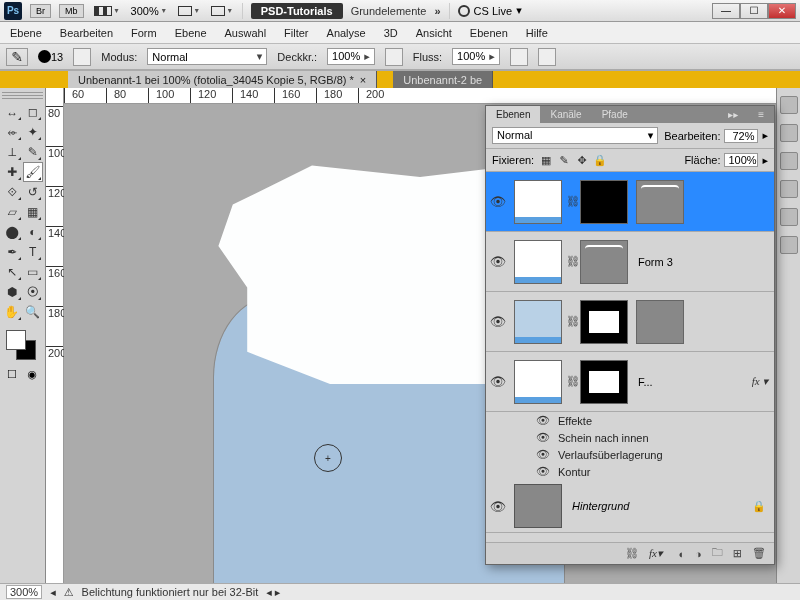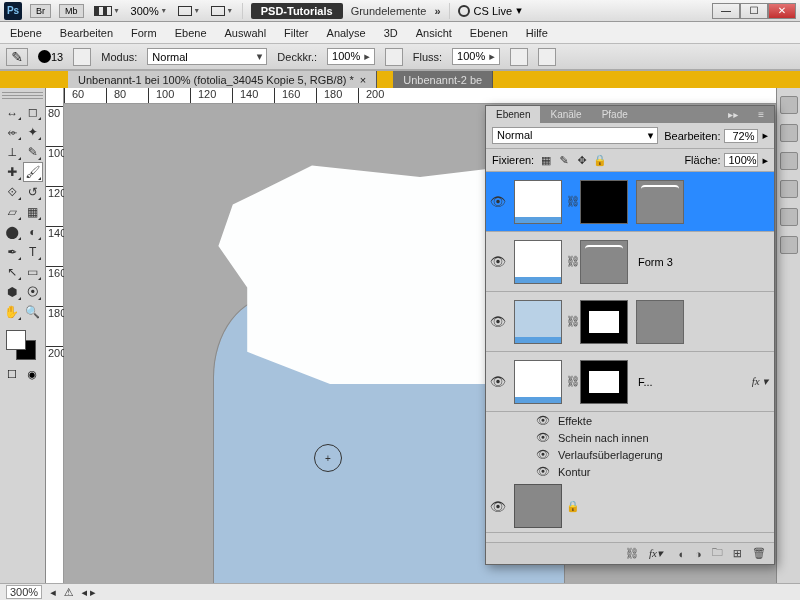--- a/index.html
+++ b/index.html
@@ -368,32 +368,34 @@
         <span class="eye-col">👁</span>
         <span>Verlaufsüberlagerung</span>
       </div>
     <div class="fx-sub">
         <span class="eye-col">👁</span>
         <span>Kontur</span>
       </div>
     <div class="layer-row bg-row">
       <div class="eye-col">👁</div>
       <div class="thumb"></div>
+      <div class="layer-name" style="font-style:italic">Hintergrund</div>
       <span style="padding-right:8px">🔒</span>
     </div>
   </div>
   <div class="lp-footer">
     <span>⛓</span>
     <span class="fx-icon">fx▾</span>
     <span>◐</span>
     <span>◑</span>
     <span>🗀</span>
     <span>⊞</span>
     <span>🗑</span>
   </div>
 </div>
 
 <div class="statusbar">
   <span class="zoom-box">300%</span>
   <span>◂</span>
   <span>⚠</span>
+  <span>Belichtung funktioniert nur bei 32-Bit</span>
   <span>◂ ▸</span>
 </div>
 
 </body></html>

